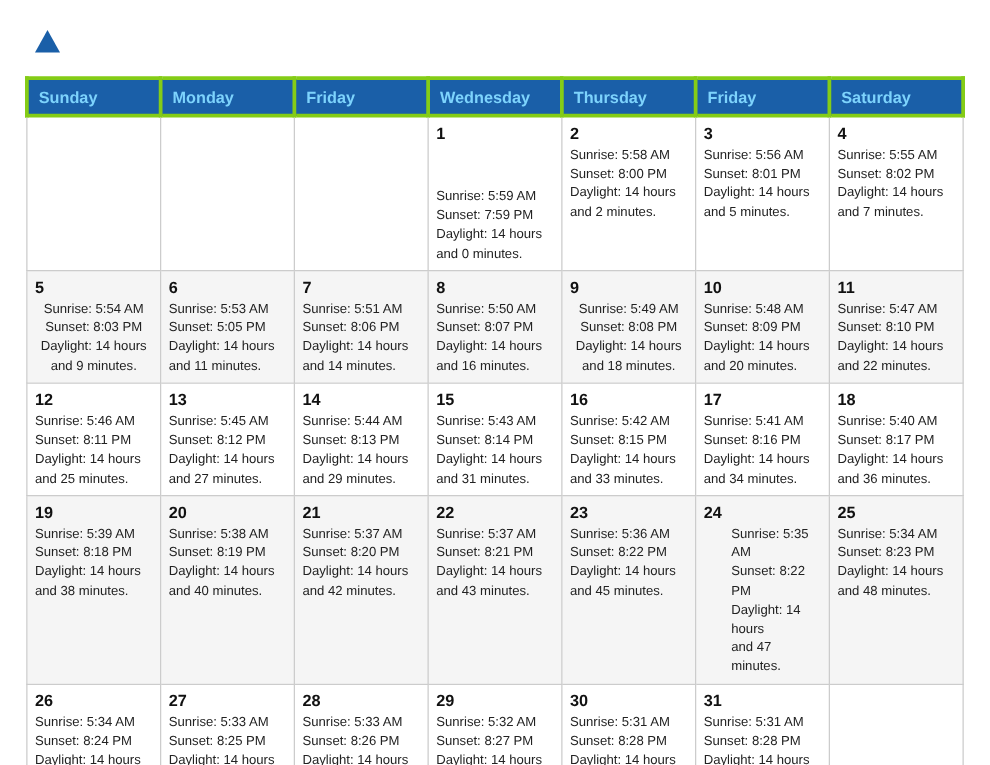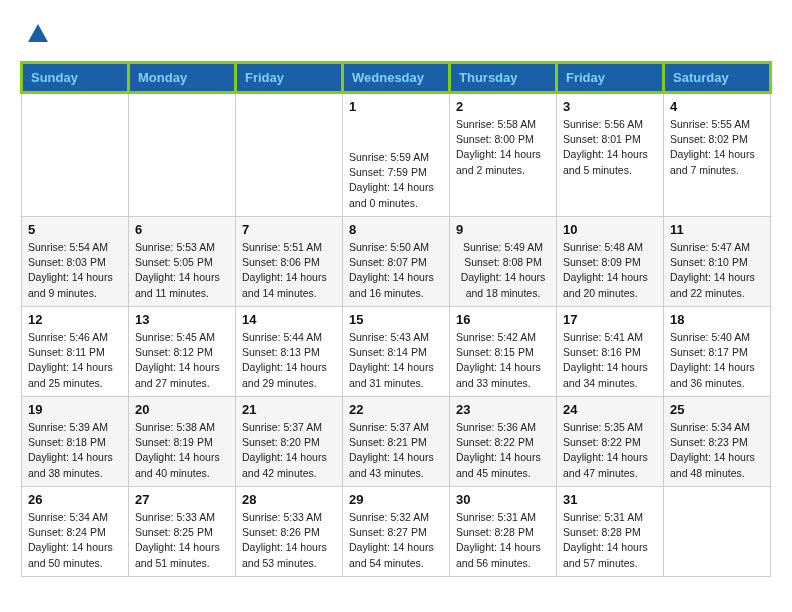--- a/index.html
+++ b/index.html
@@ -152,21 +152,21 @@
           <div class="day-number">4</div>
           <div class="day-info" style="white-space: pre-line;">Sunrise: 5:55 AM
 Sunset: 8:02 PM
 Daylight: 14 hours
 and 7 minutes.</div>
         </td>
       </tr>
       <tr>
         <td>
           <div class="day-number">5</div>
-          <div class="day-info" style="white-space: pre-line;">Sunrise: 5:54 AM
+          <div class="day-info" style="white-space: pre-line; text-align: center;">Sunrise: 5:54 AM
 Sunset: 8:03 PM
 Daylight: 14 hours
 and 9 minutes.</div>
         </td>
         <td>
           <div class="day-number">6</div>
           <div class="day-info" style="white-space: pre-line;">Sunrise: 5:53 AM
 Sunset: 5:05 PM
 Daylight: 14 hours
 and 11 minutes.</div>
@@ -289,21 +289,21 @@
         </td>
         <td>
           <div class="day-number">23</div>
           <div class="day-info" style="white-space: pre-line;">Sunrise: 5:36 AM
 Sunset: 8:22 PM
 Daylight: 14 hours
 and 45 minutes.</div>
         </td>
         <td>
           <div class="day-number">24</div>
-          <div class="day-info" style="white-space: pre-line;">Sunrise: 5:35 AM
+          <div class="day-info" style="white-space: pre-line; margin-left: 22px;">Sunrise: 5:35 AM
 Sunset: 8:22 PM
 Daylight: 14 hours
 and 47 minutes.</div>
         </td>
         <td>
           <div class="day-number">25</div>
           <div class="day-info" style="white-space: pre-line;">Sunrise: 5:34 AM
 Sunset: 8:23 PM
 Daylight: 14 hours
 and 48 minutes.</div>

